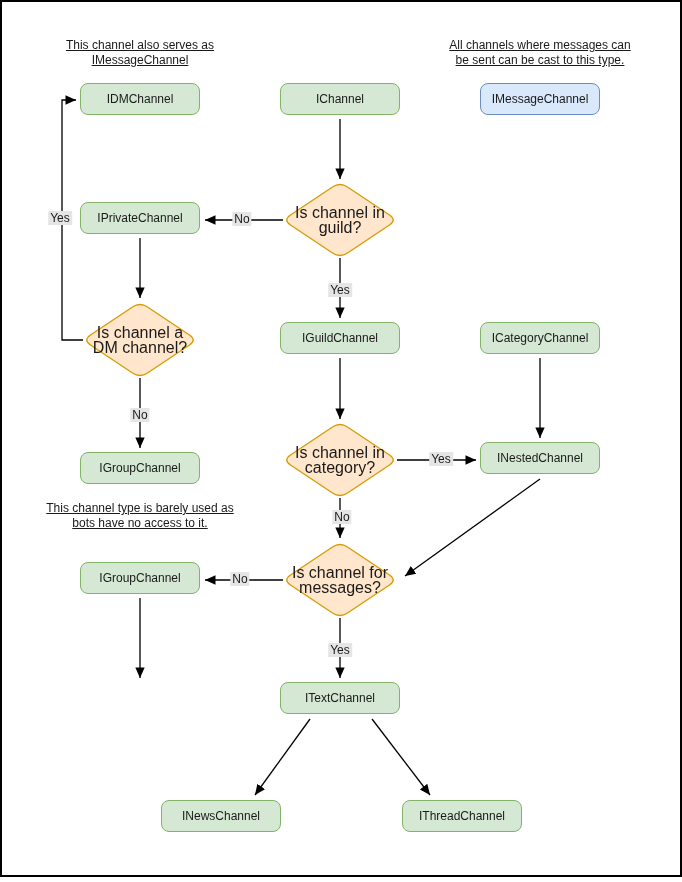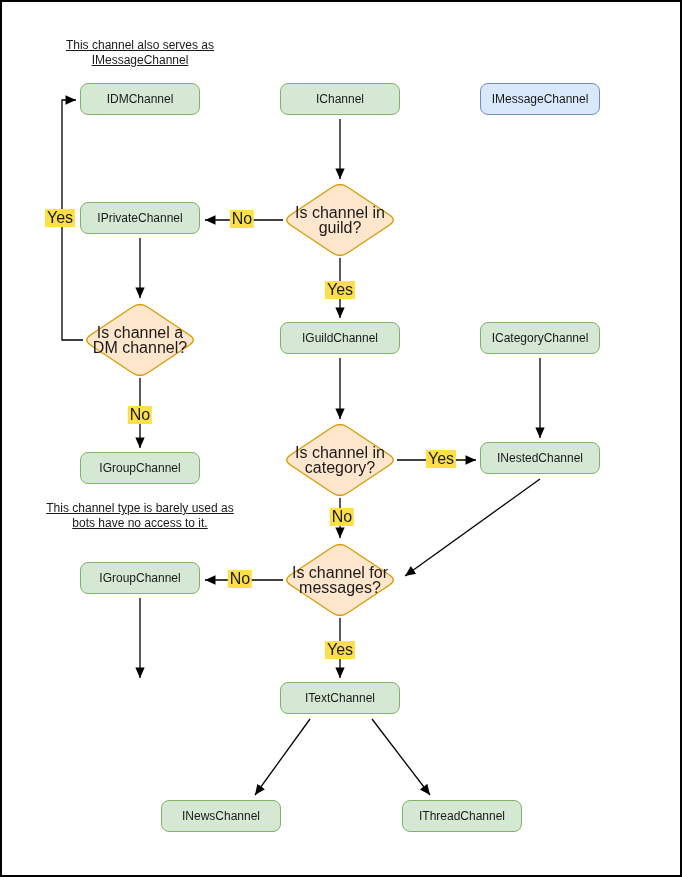--- a/index.html
+++ b/index.html
@@ -50,23 +50,23 @@
     text-align: center;
     font-size: 12px;
     line-height: 15px;
     color: #1a1a1a;
     text-decoration: underline;
   }
 
   .edge-label {
     position: absolute;
     transform: translate(-50%, -50%);
-    background: #fde047;
+    background: #e5e5e5;
     padding: 0 2px;
-    font-size: 16px;
+    font-size: 12px;
     color: #1a1a1a;
     white-space: nowrap;
   }
 
   .frame {
     position: absolute;
     left: 0; top: 0;
     width: 682px;
     height: 877px;
     border: 2px solid #000000;
@@ -135,20 +135,24 @@
   </div>
   <div class="decision-label" style="left:340px;top:580px">
     <div>Is channel for</div>
     <div>messages?</div>
   </div>
 
   <div class="note" style="left:30px;top:38px;width:220px">
     <div>This channel also serves as</div>
     <div>IMessageChannel</div>
   </div>
+  <div class="note" style="left:420px;top:38px;width:240px">
+    <div>All channels where messages can</div>
+    <div>be sent can be cast to this type.</div>
+  </div>
   <div class="note" style="left:20px;top:501px;width:240px">
     <div>This channel type is barely used as</div>
     <div>bots have no access to it.</div>
   </div>
 
   <div class="edge-label" style="left:60px;top:218px">Yes</div>
   <div class="edge-label" style="left:242px;top:219px">No</div>
   <div class="edge-label" style="left:340px;top:290px">Yes</div>
   <div class="edge-label" style="left:140px;top:415px">No</div>
   <div class="edge-label" style="left:441px;top:459px">Yes</div>

